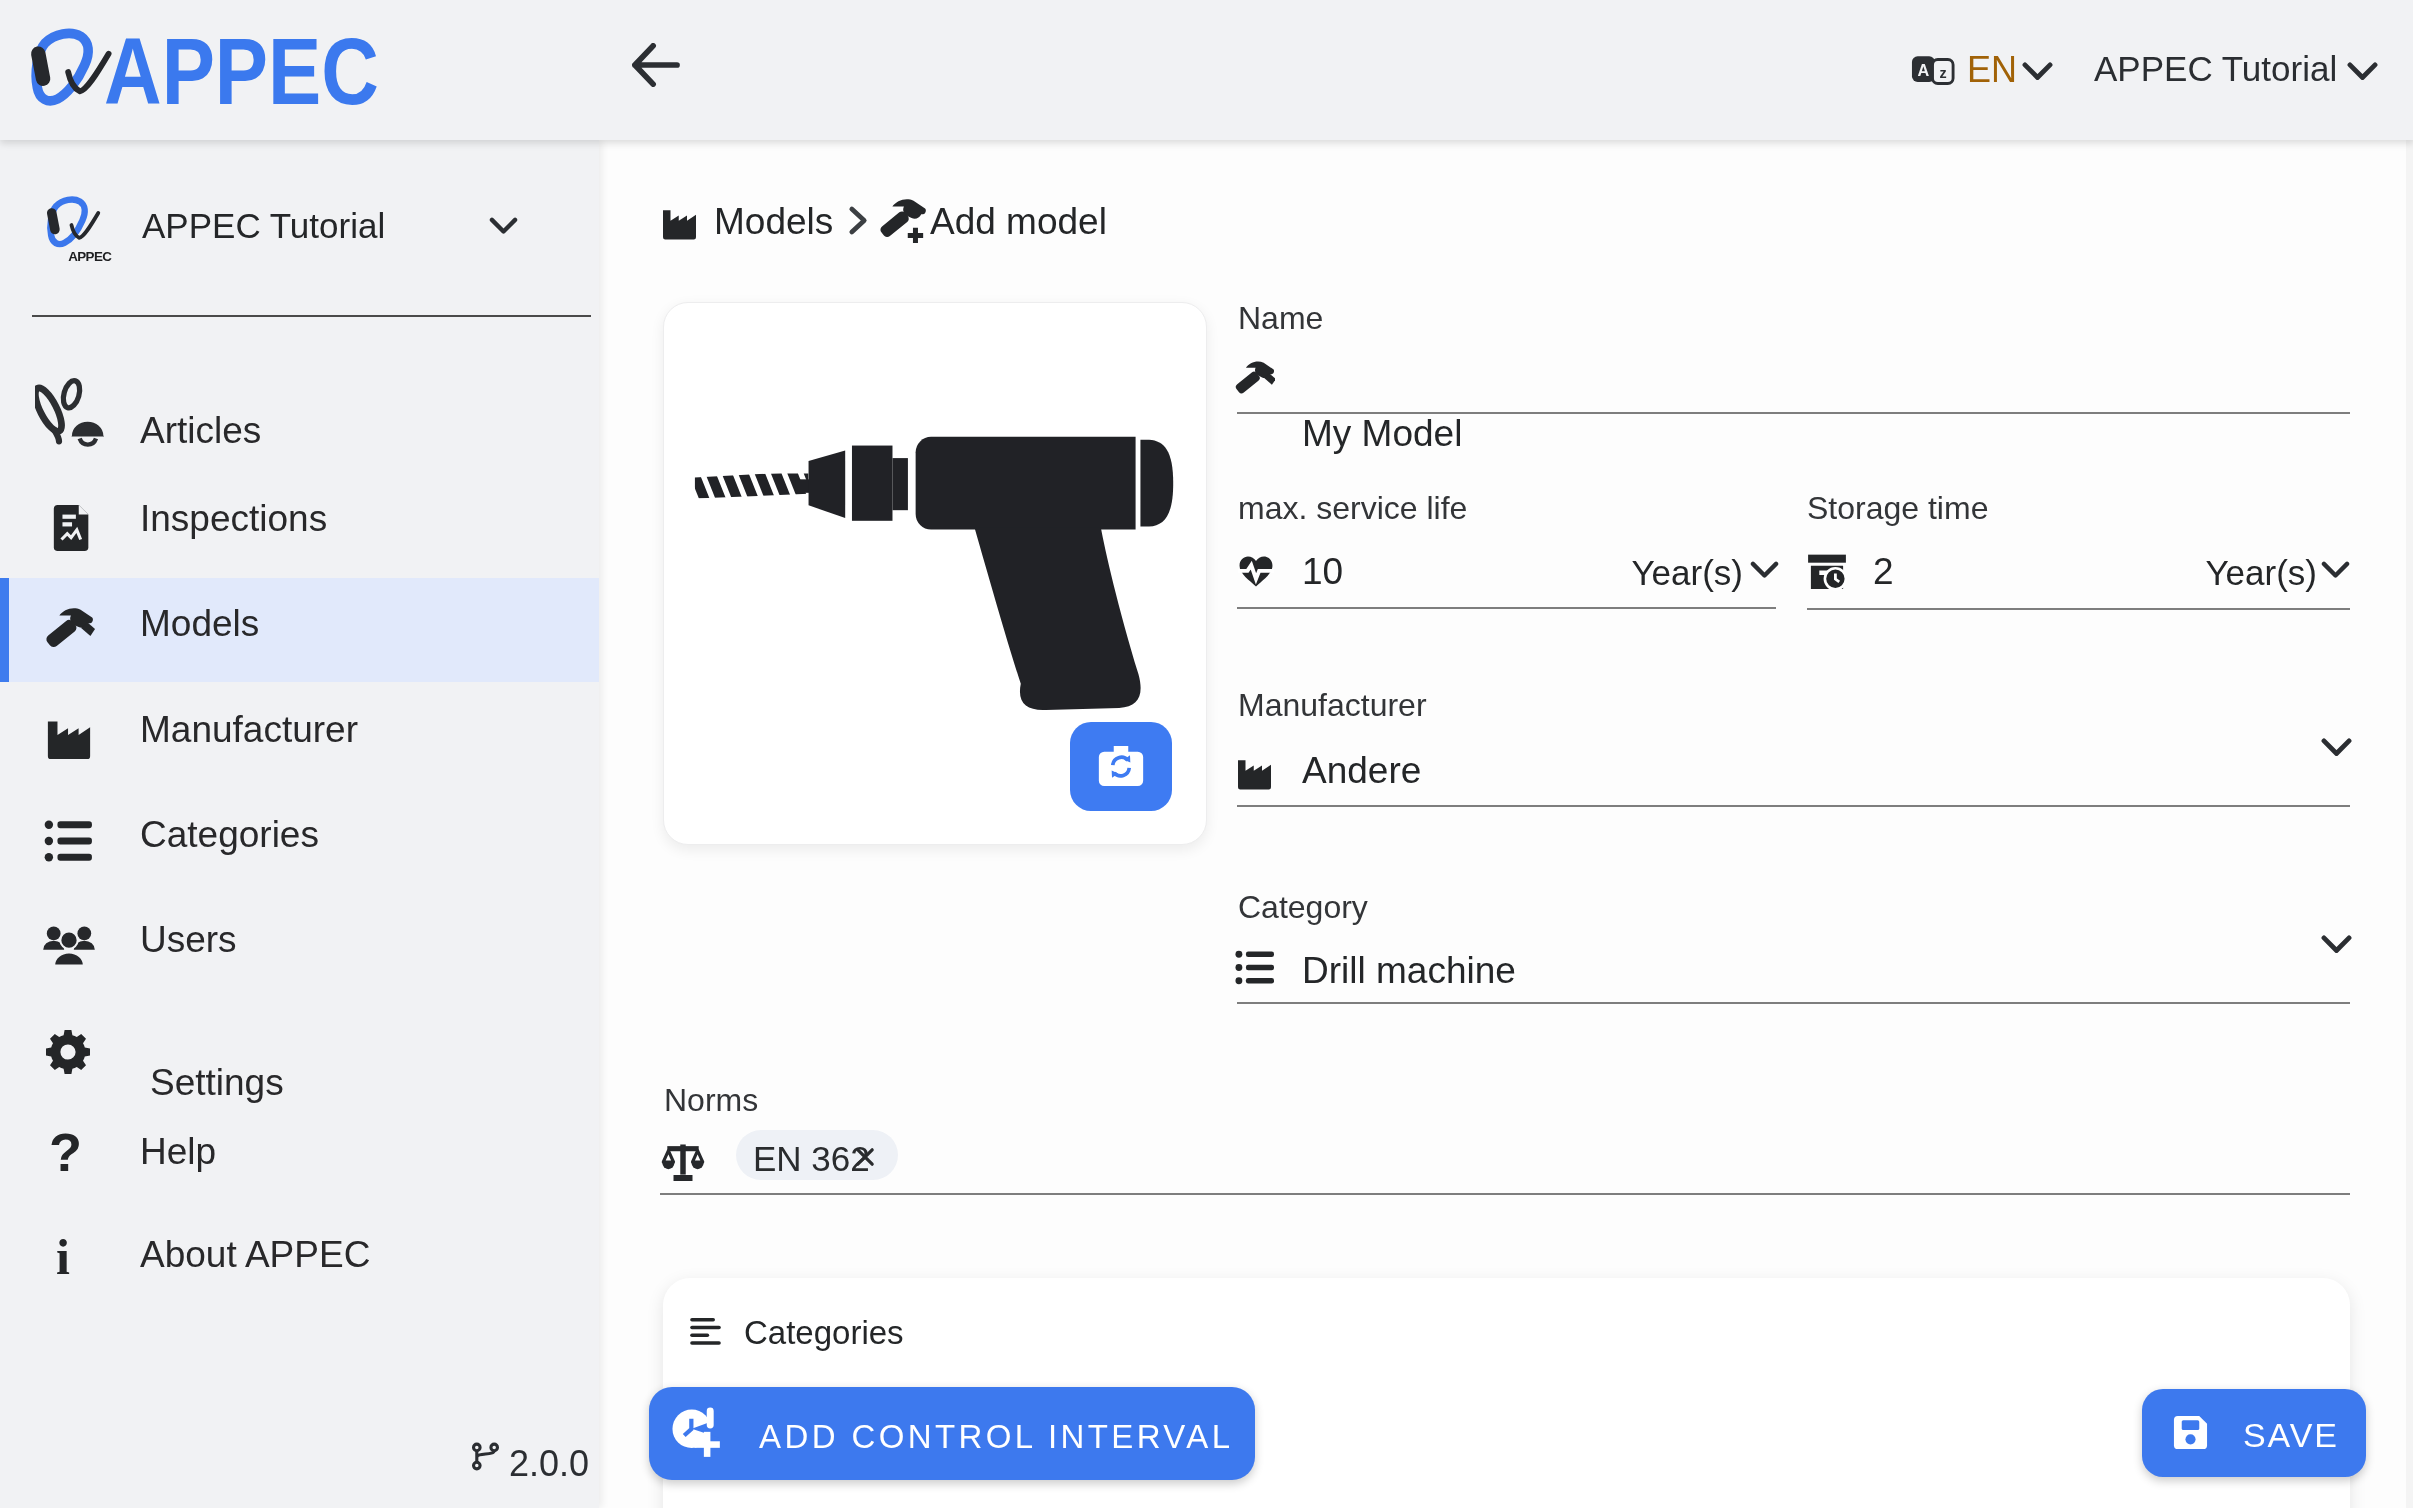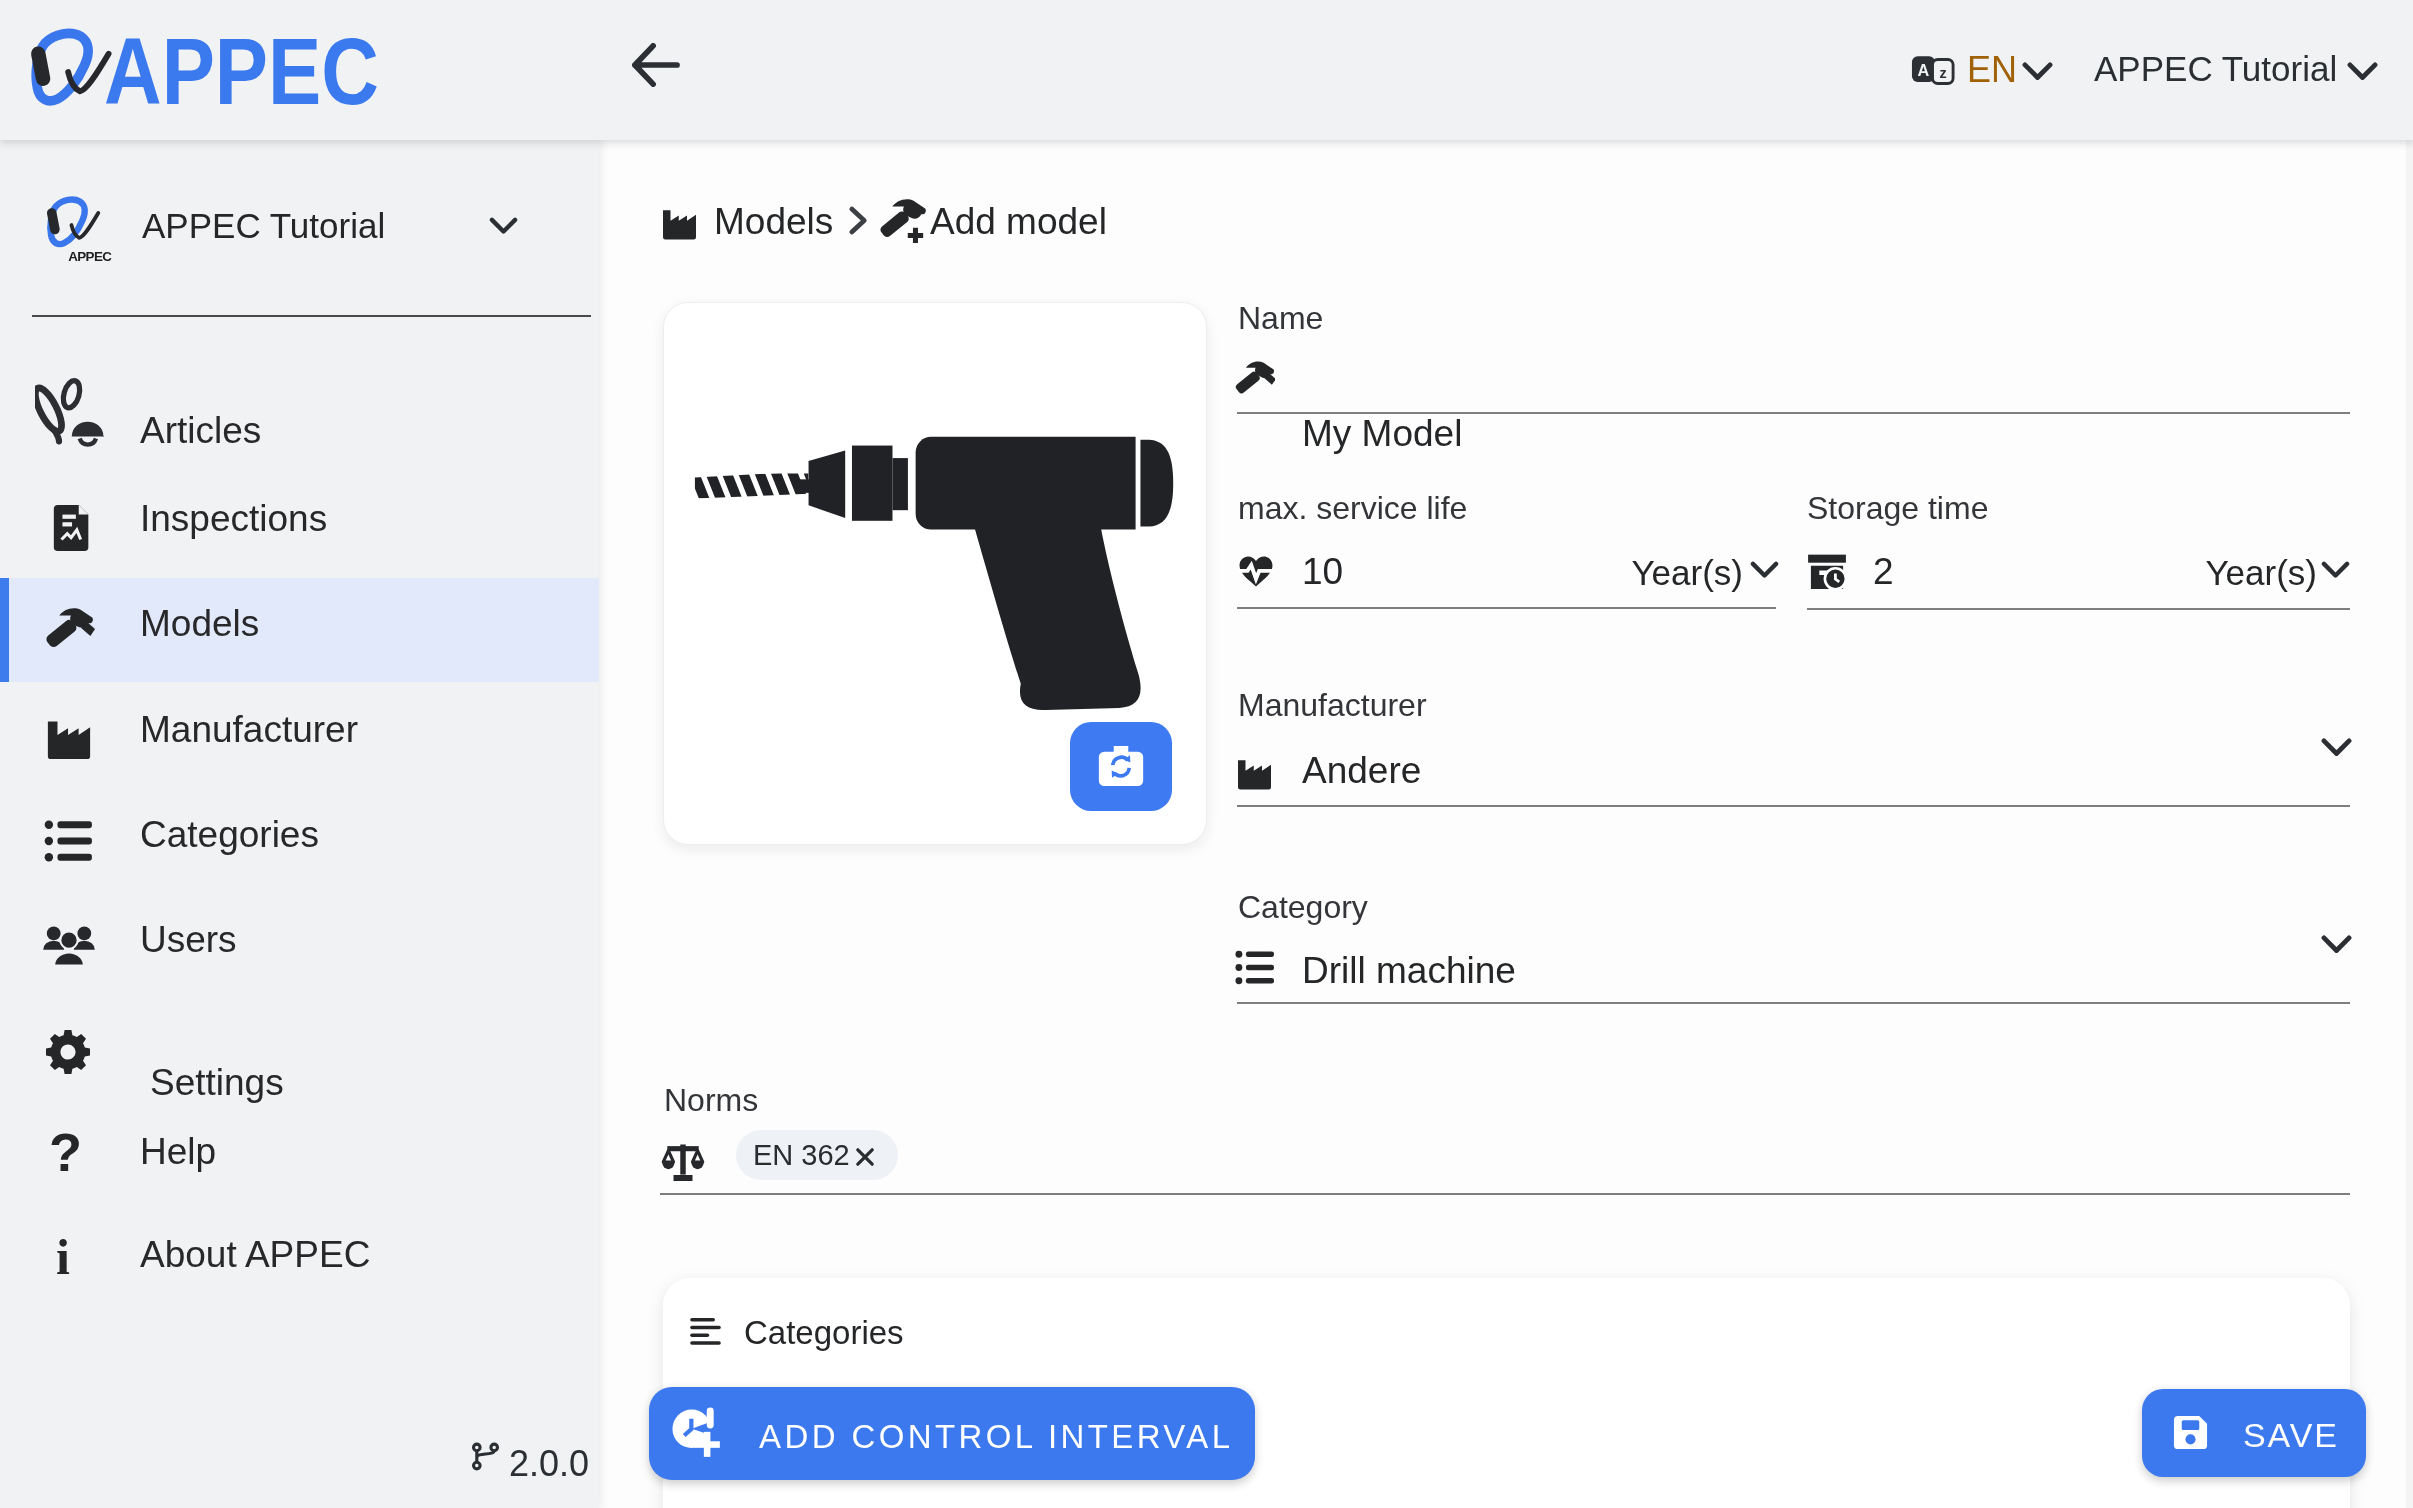--- a/index.html
+++ b/index.html
@@ -277,21 +277,21 @@
       <path d="M12 3 V19.5" stroke-width="3"></path>
       <path d="M3.4 5.3 h17.2" stroke-width="2.8"></path>
       <path d="M4 6.4 L1.2 12.6 h5.6 Z" stroke-width="1.7" stroke-linejoin="round"></path>
       <path d="M20 6.4 L17.2 12.6 h5.6 Z" stroke-width="1.7" stroke-linejoin="round"></path>
     </g>
     <path d="M0.7 13.2 a3.3 3.3 0 0 0 6.6 0 z" fill="#26282b"></path>
     <path d="M16.7 13.2 a3.3 3.3 0 0 0 6.6 0 z" fill="#26282b"></path>
     <path d="M6.8 21.4 h10.4" stroke="#26282b" stroke-width="3.4"></path>
   </svg>
 <div class="abs" style="left:736px; top:1130px; width:162px; height:50px; background:#eef1f6; border-radius:25px;"></div>
-<div class="abs" style="left:753px; top:1139px; font-size:29px; color:#2a2c2e;">EN 362</div>
+<div class="abs" style="left:753px; top:1139px; font-size:35px; color:#2a2c2e;">EN 362</div>
 <svg class="abs" style="left:854px; top:1146px;" width="22" height="22" viewBox="0 0 23 23">
   <path d="M4 4 L19 19 M19 4 L4 19" stroke="#2a2c2e" stroke-width="3.4" stroke-linecap="round"></path>
 </svg>
 <div class="abs uline" style="left:660px; top:1193px; width:1690px;"></div>
 
 <div class="abs" style="left:663px; top:1278px; width:1687px; height:386px; background:#fff; border-radius:27px; box-shadow:0 5.8px 17.4px rgba(0,0,0,0.10);"></div>
 <svg class="abs" style="left:690px; top:1315px;" width="31" height="31" viewBox="0 0 16 16">
   <g stroke="#242628" stroke-width="1.8" stroke-linecap="round">
     <path d="M1 2.5 h11"></path>
       <path d="M1 6.5 h14"></path>

